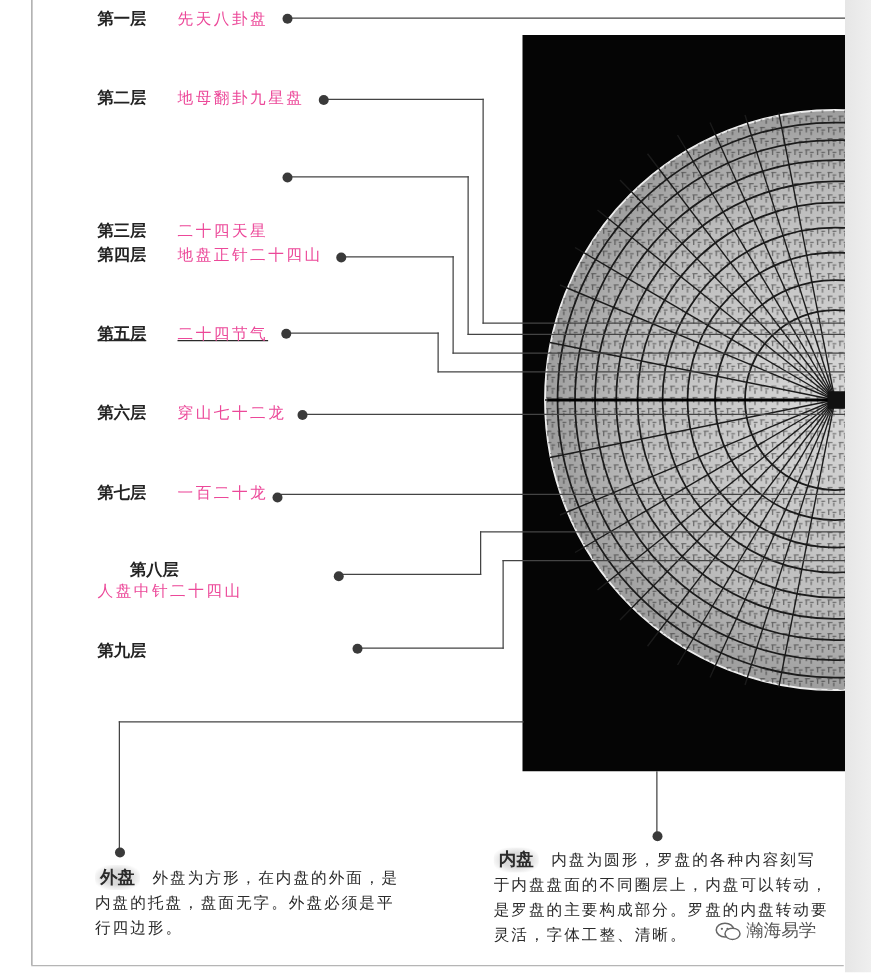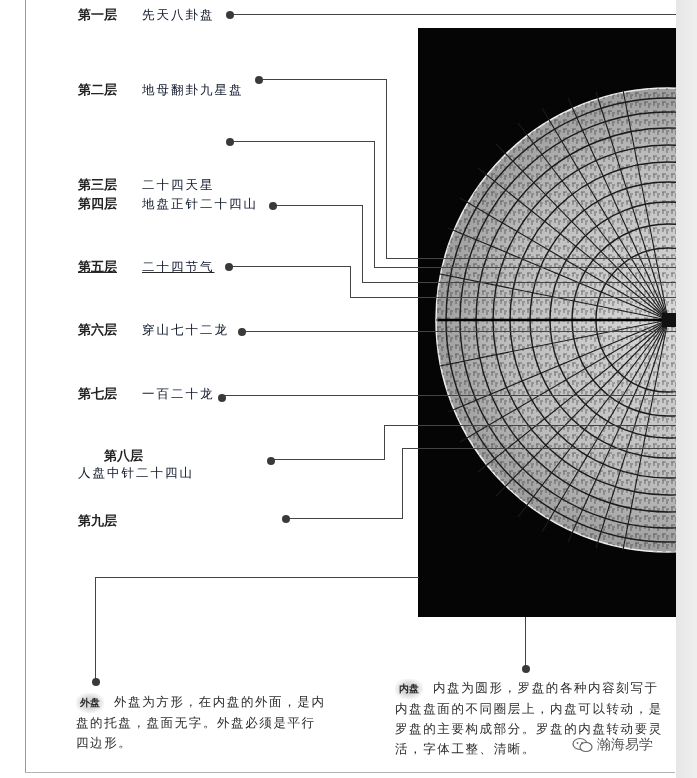--- a/index.html
+++ b/index.html
@@ -17,37 +17,37 @@
     }
     .gutter-right {
       position: absolute; left: 676px; top: 0; width: 21px; height: 778px;
       background: linear-gradient(to right, #e6e6e6, #efefef);
     }
     .layer-row { position: absolute; left: 78px; height: 20px; display: flex; align-items: center; }
     .layer-no {
       font-weight: bold; font-size: 13px; color: #222; width: 64px; letter-spacing: 0px;
       font-family: "DejaVu Serif", serif;
     }
-    .layer-name { font-size: 12.5px; letter-spacing: 2px; color: #0f172a; }
+    .layer-name { font-size: 12.5px; letter-spacing: 2px; color: #ec4899; }
     .dot {
       position: absolute; width: 8px; height: 8px; border-radius: 50%;
       background: #3a3a3a; transform: translate(-4px, -4px);
     }
     .hline { position: absolute; height: 1.3px; background: #444; }
     .vline { position: absolute; width: 1.3px; background: #444; }
     .photo {
       position: absolute; left: 418px; top: 28px; width: 258px; height: 589px;
       background: #050505; overflow: hidden;
     }
     .photo svg { display: block; }
     .caption {
       position: absolute; font-size: 12.5px; line-height: 20px; letter-spacing: 1.6px; color: #2b2b2b;
     }
     .tag {
-      display: inline-block; font-weight: bold; font-size: 10px; padding: 0 4px; margin-right: 10px;
+      display: inline-block; font-weight: bold; font-size: 14px; padding: 0 4px; margin-right: 10px;
       background: radial-gradient(ellipse at center, #d9d9d9 40%, rgba(230,230,230,0) 80%);
       border-radius: 8px; letter-spacing: 0;
     }
     .watermark {
       position: absolute; left: 570px; top: 736px; display: flex; align-items: center;
       font-family: "DejaVu Sans", sans-serif; font-size: 14px; color: #555;
       background: rgba(255,255,255,0.75); padding: 0 2px;
     }
     .wm-icon { width: 22px; height: 16px; margin-right: 3px; }
   </style>
@@ -156,21 +156,21 @@
 <div class="vline" style="left:95px; top:577px; height:105px;"></div>
 <div class="dot" style="left:96px; top:682px;"></div>
 
 <div class="vline" style="left:525px; top:617px; height:50px;"></div>
 <div class="dot" style="left:526px; top:669px;"></div>
 
 <div class="layer-row" style="top:5px;">
   <span class="layer-no">第一层</span>
   <span class="layer-name">先天八卦盘</span>
 </div>
-<div class="layer-row" style="top:80px;">
+<div class="layer-row" style="top:68px;">
   <span class="layer-no">第二层</span>
   <span class="layer-name">地母翻卦九星盘</span>
 </div>
 <div class="layer-row" style="top:131px;margin-top:44px;">
   <span class="layer-no">第三层</span>
   <span class="layer-name">二十四天星</span>
 </div>
 <div class="layer-row" style="top:194px;">
   <span class="layer-no">第四层</span>
   <span class="layer-name">地盘正针二十四山</span>

